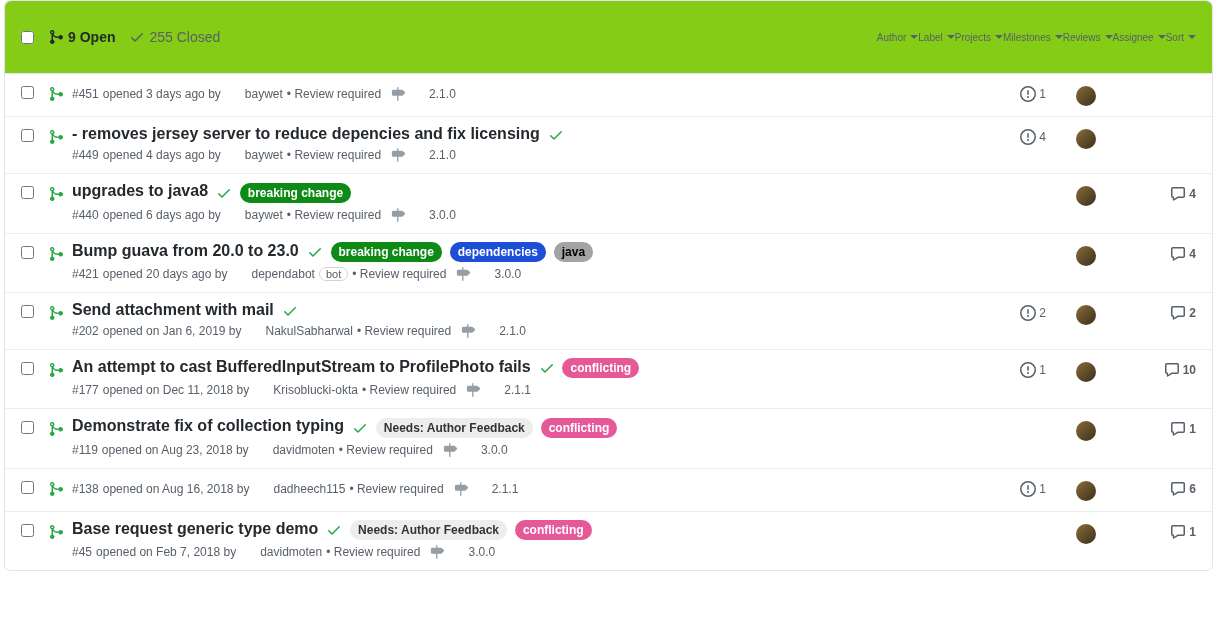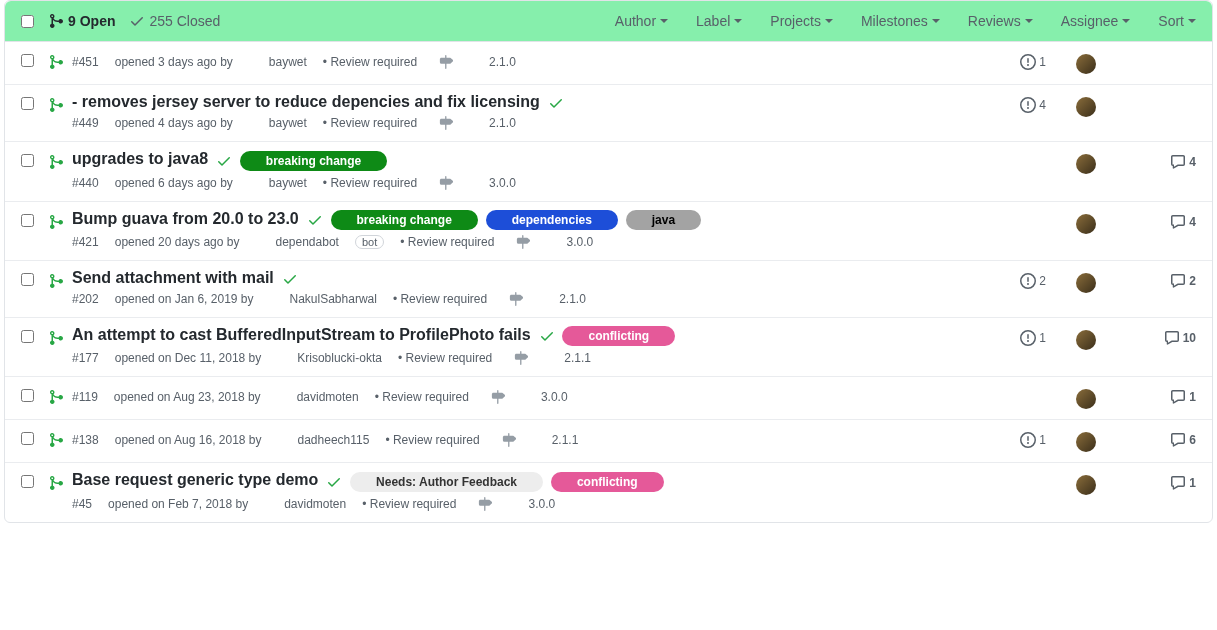--- a/index.html
+++ b/index.html
@@ -1,38 +1,38 @@
 <!DOCTYPE html>
 <html><head>
 <meta charset="utf-8">
 <style>
   * { box-sizing: border-box; }
   body { margin:0; font-family:-apple-system,BlinkMacSystemFont,"Segoe UI",Helvetica,Arial,sans-serif; font-size:14px; color:#24292e; background:#fff; width:1217px; }
   .container { border:1px solid #e1e4e8; border-radius:6px; margin:0 4px; }
-  .header-row { display:flex; align-items:center; padding:12px 16px; background:#86efac; border-bottom:1px solid #e1e4e8; border-radius:6px 6px 0 0; }
+  .header-row { display:flex; align-items:center; padding:28px 16px; background:#84cc16; border-bottom:1px solid #e1e4e8; border-radius:6px 6px 0 0; }
   .header-left { display:flex; align-items:center; gap:4px; }
-  .header-filters { margin-left:auto; display:flex; gap:28px; color:#586069; font-size:14px; }
+  .header-filters { margin-left:auto; display:flex; color:#586069; font-size:10px; }
   .filter-item { display:inline-flex; align-items:center; cursor:pointer; }
   .caret { display:inline-block; width:0; height:0; margin-left:4px; border-left:4px solid transparent; border-right:4px solid transparent; border-top:4px solid #586069; vertical-align:middle; }
   .open-link { font-weight:600; color:#24292e; display:inline-flex; align-items:center; margin-right:10px; }
   .closed-link { color:#586069; display:inline-flex; align-items:center; }
   .checkbox { margin:0 14px 0 0; }
   .row { display:flex; padding:8px 16px 10px 16px; border-bottom:1px solid #eaecef; }
   .row:last-child { border-bottom:none; }
   .row-cb { display:flex; align-items:flex-start; padding-top:4px; }
   .row-icon { padding:4px 8px 0 0; }
   .pr-open-icon { fill:#28a745; }
   .row-main { flex:1; min-width:0; }
   .title { font-size:16px; font-weight:600; color:#24292e; text-decoration:none; }
   .check { color:#28a745; margin-left:4px; vertical-align:middle; }
-  .subtitle { margin-top:4px; font-size:12px; color:#586069; display:flex; align-items:center; flex-wrap:wrap; gap:16px; }
+  .subtitle { margin-top:4px; font-size:12px; color:#586069; display:flex; align-items:center; flex-wrap:wrap; gap:4px; }
   .subtitle a { color:#586069; text-decoration:none;padding-left:20px; }
   .dot::before { content:"• "; }
   .milestone-icon { fill:#959da5; margin-left:6px; }
-  .label { display:inline-block; padding:1px 26px; border-radius:12px; font-size:12px; font-weight:600; margin-left:4px; line-height:18px; vertical-align:middle; }
+  .label { display:inline-block; padding:1px 8px; border-radius:12px; font-size:12px; font-weight:600; margin-left:4px; line-height:18px; vertical-align:middle; }
   .bot-badge { border:1px solid #d1d5da; border-radius:10px; padding:0 6px; font-size:11px; color:#586069; }
   .right-cols { display:flex; align-items:flex-start; padding-top:4px; }
   .col-alert { width:60px; display:flex; align-items:center; justify-content:flex-end; font-size:12px; color:#586069; gap:3px; }
   .col-avatar { width:80px; display:flex; justify-content:center; }
   .avatar { width:20px; height:20px; border-radius:50%; background:linear-gradient(135deg,#8a6d3b,#3a2e1a); }
   .col-comments { width:70px; display:flex; align-items:center; justify-content:flex-end; font-size:12px; color:#586069; font-weight:600; gap:3px; }
   .comment-icon { fill:#586069; }
   svg { display:inline-block; vertical-align:text-bottom; }
 </style>
 </head>
@@ -285,20 +285,23 @@
         </div>
       </div>
       <div class="row">
         <div class="row-cb">
           <input type="checkbox" class="checkbox" style="">
         </div>
         <div class="row-icon"><svg class="pr-open-icon" width="16" height="16" viewBox="0 0 16 16">
             <path d="M5 3.254V3.25v.005a.75.75 0 110-.005v.004zm.45 1.9a2.25 2.25 0 10-1.95.218v5.256a2.25 2.25 0 101.5 0V7.123A5.735 5.735 0 009.25 9h1.378a2.251 2.251 0 100-1.5H9.25a4.25 4.25 0 01-3.8-2.346zM12.75 9a.75.75 0 100-1.5.75.75 0 000 1.5zm-8.5 4.5a.75.75 0 100-1.5.75.75 0 000 1.5z"></path>
           </svg></div>
         <div class="row-main">
+          <div><a class="title">Demonstrate fix of collection typing</a> <svg class="check" width="16" height="16" viewBox="0 0 16 16" fill="#28a745">
+              <path d="M13.78 4.22a.75.75 0 010 1.06l-7.25 7.25a.75.75 0 01-1.06 0L2.22 9.28a.75.75 0 011.06-1.06L6 10.94l6.72-6.72a.75.75 0 011.06 0z"></path>
+            </svg> <span class="label" style="background:#ededed;color:#333333">Needs: Author Feedback</span> <span class="label" style="background:#e55999;color:#ffffff">conflicting</span></div>
           <div class="subtitle">
             <span>#119</span> 
             <span>opened on Aug 23, 2018 by</span> 
             <a>davidmoten</a> 
             <span class="dot">Review required</span> 
             <svg class="milestone-icon" width="14" height="16" viewBox="0 0 16 16">
               <path d="M7.75 0a.75.75 0 01.75.75V3h3.634c.414 0 .814.147 1.13.414l2.07 1.75a1.75 1.75 0 010 2.672l-2.07 1.75a1.75 1.75 0 01-1.13.414H8.5v5.25a.75.75 0 01-1.5 0V10H2.75A1.75 1.75 0 011 8.25v-3.5C1 3.784 1.784 3 2.75 3H7V.75A.75.75 0 017.75 0z"></path>
             </svg> 
             <a>3.0.0</a>
           </div>

